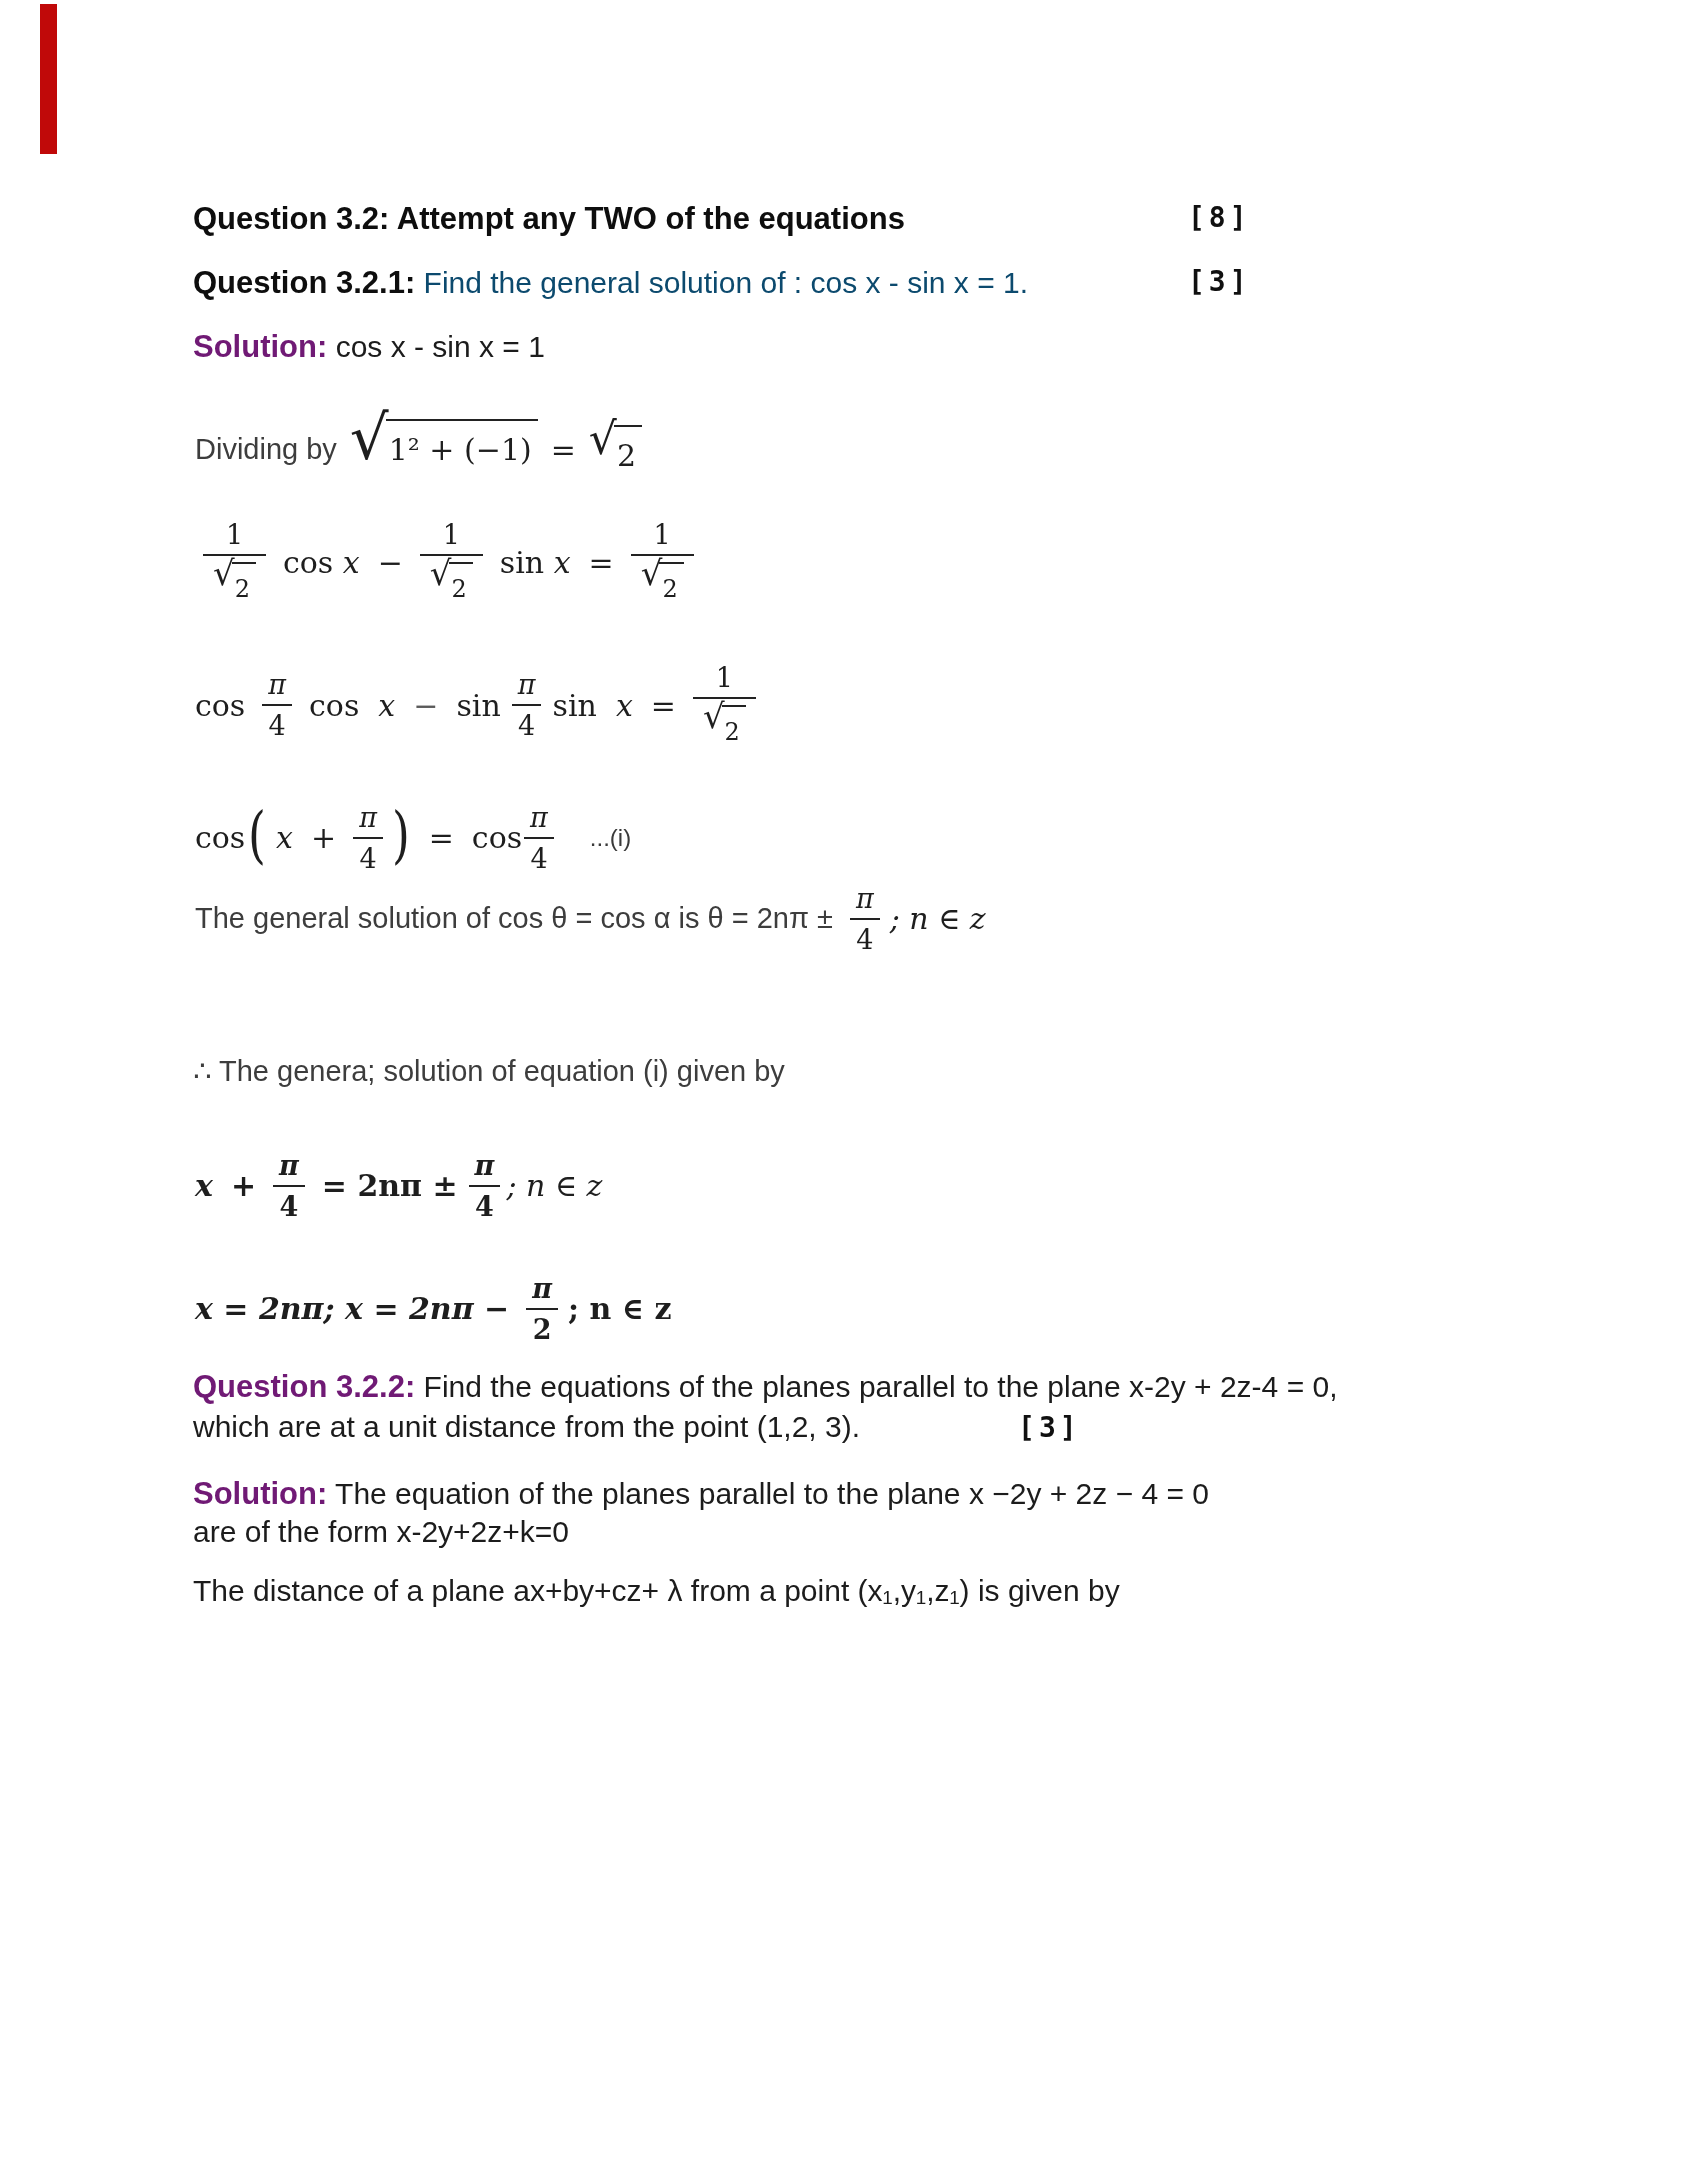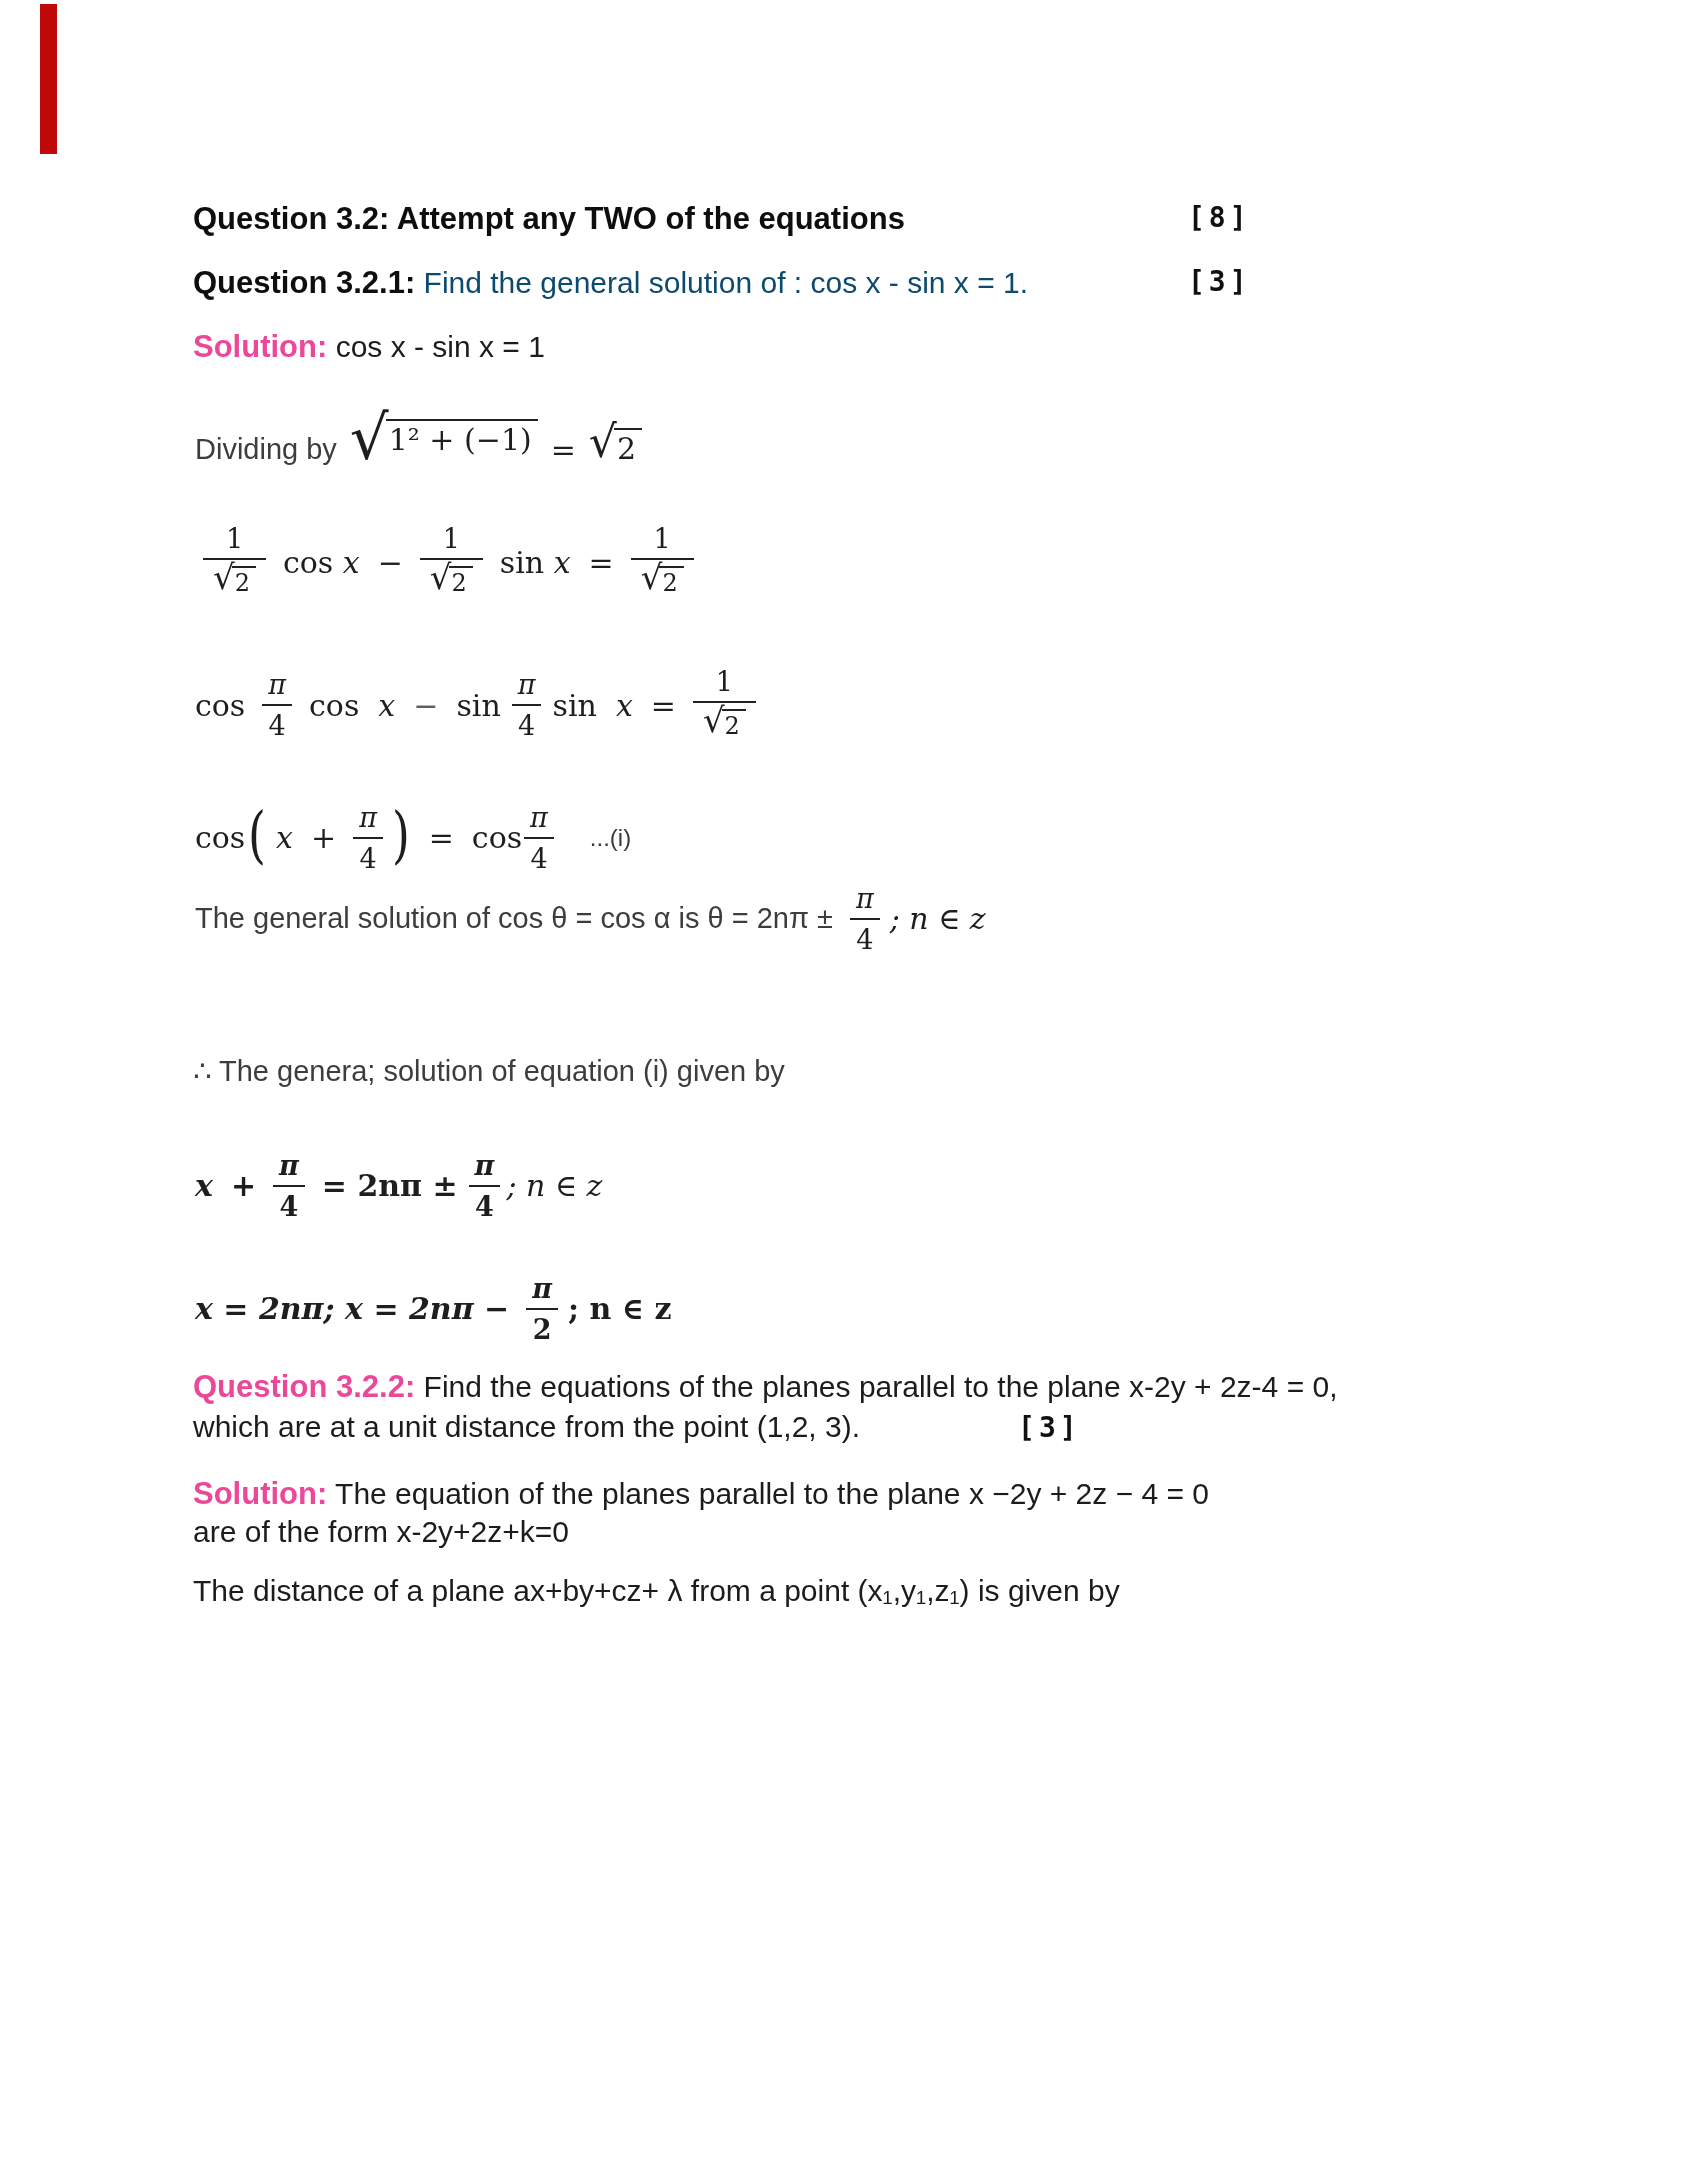--- a/index.html
+++ b/index.html
@@ -2,41 +2,41 @@
 <html><head>
 <meta charset="utf-8">
 <style>
   html,body{margin:0;padding:0;background:#fff;}
   .page{position:relative;width:1683px;height:2178px;background:#ffffff;overflow:hidden;
         font-family:"Liberation Sans","DejaVu Sans",sans-serif;}
   .red-marker{position:absolute;left:40px;top:4px;width:17px;height:150px;background:#c00909;}
   .line{position:absolute;left:193px;white-space:nowrap;}
   .heading{font-size:31px;font-weight:700;color:#0e0e0e;}
   .bodyline{font-size:30px;font-weight:400;color:#1c1c1c;}
-  .boldlabel{font-weight:700;color:#ec4899;}
+  .boldlabel{font-weight:700;color:#701a75;}
   .reg{font-weight:400;color:#0c4a6e;}
   .para{position:absolute;left:193px;width:1332px;font-size:30px;line-height:40px;color:#1c1c1c;white-space:normal;}
   .marks{position:absolute;left:995px;top:0;font-family:"DejaVu Sans Mono","Liberation Mono",monospace;
          font-weight:700;font-size:28px;letter-spacing:4px;color:#101010;}
   .marks-inline{display:inline-block;margin-left:158px;font-family:"DejaVu Sans Mono","Liberation Mono",monospace;
          font-weight:700;font-size:28px;letter-spacing:4px;color:#101010;}
   .graysans{font-family:"Liberation Sans","DejaVu Sans",sans-serif;font-size:29px;color:#3d3d3d;}
   
   .mline{position:absolute;left:195px;display:flex;align-items:center;
          font-family:"DejaVu Serif","Liberation Serif",serif;color:#1e1e1e;font-size:30px;}
   .tok{margin:0 9px;}
   .tok.first{margin-left:0;}
   .it{font-style:italic;}
   .w600{font-weight:600;}
   .frac{display:inline-block;text-align:center;margin:0 8px;font-size:27px;line-height:1;}
   .frac .num{display:block;padding:0 6px 6px;}
   .frac .den{display:block;border-top:2px solid #222;padding:6px 6px 0;}
   .sqrt{display:inline-flex;align-items:flex-start;margin:0 4px;}
   .sqrt .sign{font-size:44px;line-height:1;margin-right:-3px;transform:translateY(-8px);}
-  .sqrt .bar{border-top:2px solid #222;padding:2px 6px 0 3px;line-height:1.15;}
+  .sqrt .bar{border-top:2px solid #222;padding:12px 6px 0 3px;line-height:1.15;}
   .sqrt.big .sign{font-size:61px;transform:translateY(-12px);}
   .sqrt.small{font-size:24px;}
   .sqrt.small .sign{font-size:34px;transform:translateY(-6px);}
   .bigp{font-size:61px;font-weight:300;line-height:0;display:inline-block;transform:scaleX(.75);margin:0 -2px;position:relative;top:-3px;}
   .eqref{font-family:"Liberation Sans","DejaVu Sans",sans-serif;font-size:24px;color:#3a3a3a;margin-left:34px;}
 </style>
 </head>
 <body>
 
 <div class="page">

